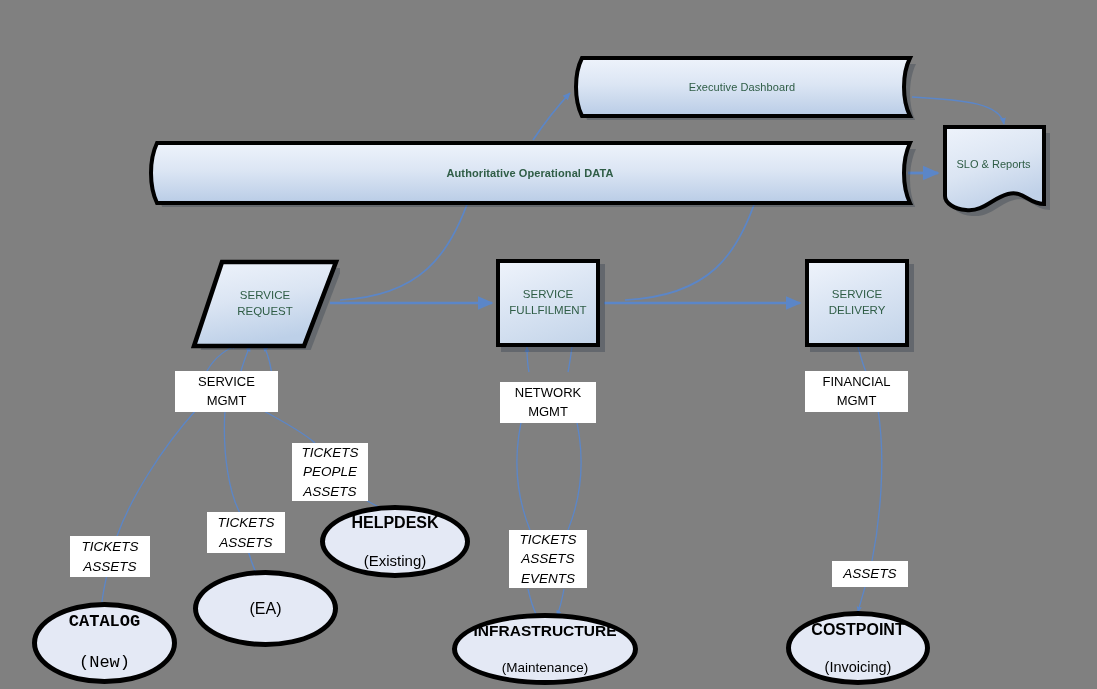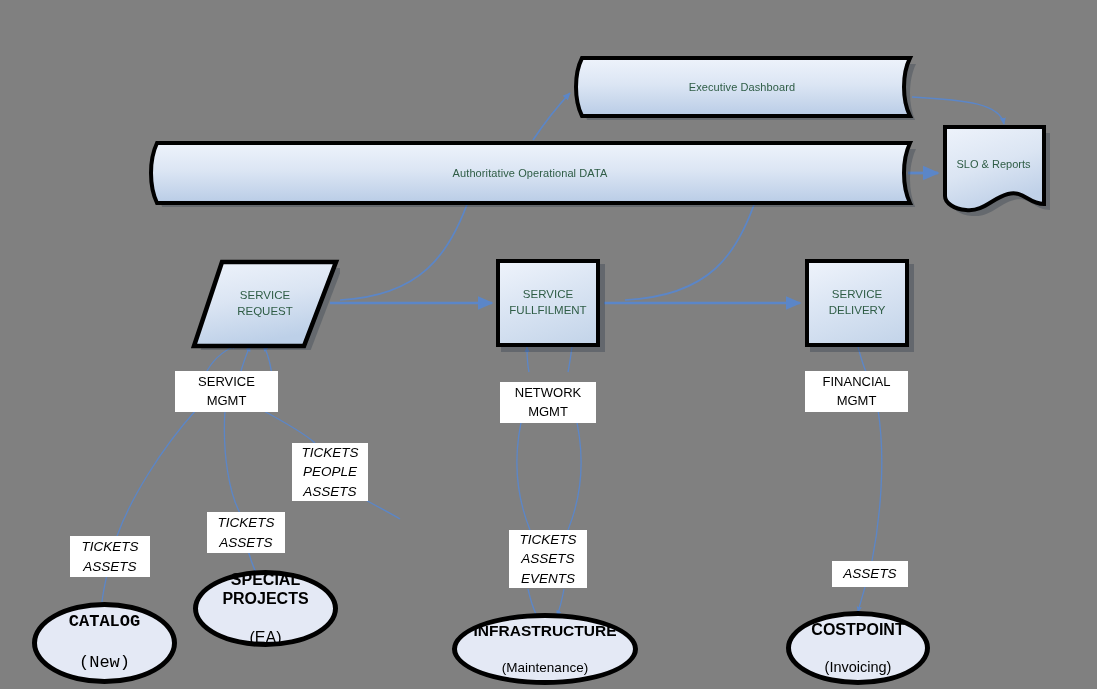--- a/index.html
+++ b/index.html
@@ -149,21 +149,21 @@
             <stop offset="45%" stop-color="#dce6f4"></stop>
             <stop offset="100%" stop-color="#b9ccE6"></stop>
           </linearGradient>
         </defs>
         <path d="M14,62 L342,62 C334,46 334,20 342,4 L14,4 C6,20 6,46 14,62 Z" fill="rgba(40,52,70,.30)" transform="translate(6,6)"></path>
         <path d="M14,62 L342,62 C334,46 334,20 342,4 L14,4 C6,20 6,46 14,62 Z" fill="url(#gEd)" stroke="#000" stroke-width="4"></path>
       </svg>
       <span class="cyl-txt">Executive Dashboard</span>
     </div>
 
-    <div class="node cyl" style="left:144px;top:139px;width:772px;height:68px;">
+    <div class="node cyl" style="left:144px;top:139px;width:772px;height:68px;font-weight:bold;">
       <svg class="cyl-svg" viewBox="0 0 772 68" preserveAspectRatio="none">
         <defs>
           <linearGradient id="gAo" x1="0" y1="0" x2="0" y2="1">
             <stop offset="0%" stop-color="#eef3fb"></stop>
             <stop offset="45%" stop-color="#dce6f4"></stop>
             <stop offset="100%" stop-color="#b9ccE6"></stop>
           </linearGradient>
         </defs>
         <path d="M13,64 L766,64 C758,47 758,21 766,4 L13,4 C5,21 5,47 13,64 Z" fill="rgba(40,52,70,.30)" transform="translate(6,6)"></path>
         <path d="M13,64 L766,64 C758,47 758,21 766,4 L13,4 C5,21 5,47 13,64 Z" fill="url(#gAo)" stroke="#000" stroke-width="4"></path>
@@ -256,26 +256,30 @@
 
     <div class="node ellipse" style="left:32px;top:602px;width:145px;height:82px;font-family:Liberation Mono, monospace;">
       <div>
         <div>CATALOG</div>
         <div class="sub">(New)</div>
       </div>
     </div>
 
     <div class="node ellipse" style="left:193px;top:570px;width:145px;height:77px;font-size:16px;">
       <div>
-        <div style="white-space:pre-line">SPECIAL
-PROJECTS</div>
         <div class="sub">(EA)</div>
       </div>
     </div>
 
+    <div class="node ellipse" style="left:320px;top:505px;width:150px;height:73px;font-size:16px;">
+      <div>
+        <div>HELPDESK</div>
+        <div class="sub" style="font-size:15px;">(Existing)</div>
+      </div>
+    </div>
 
     <div class="node ellipse" style="left:452px;top:613px;width:186px;height:72px;font-size:15.5px;">
       <div>
         <div>INFRASTRUCTURE</div>
         <div class="sub" style="font-size:13.5px;">(Maintenance)</div>
       </div>
     </div>
 
     <div class="node ellipse" style="left:786px;top:611px;width:144px;height:74px;font-size:16px;">
       <div>

